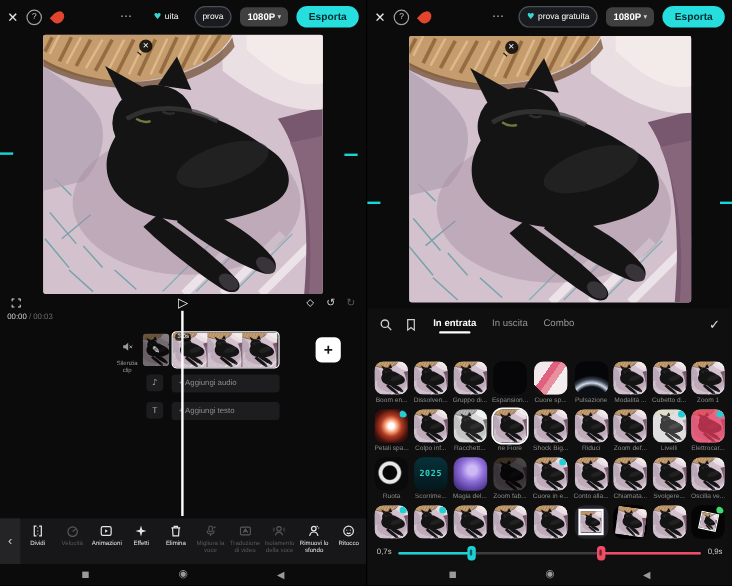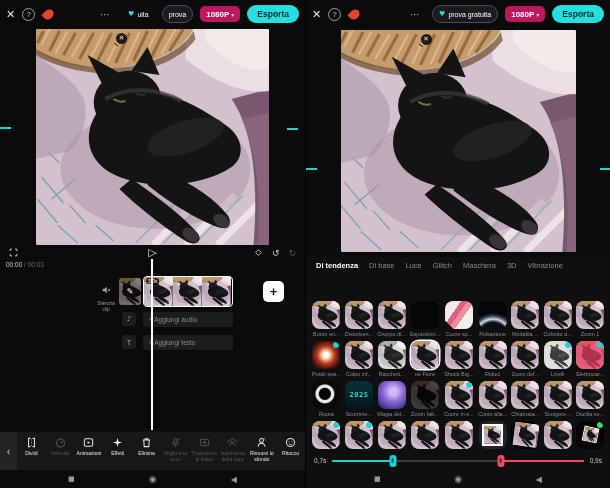--- a/index.html
+++ b/index.html
@@ -11,21 +11,21 @@
 
   
   .topbar{position:absolute;top:0;left:0;right:0;height:28px;display:flex;align-items:center;padding:0 6px;gap:7px;box-sizing:border-box;}
   .close-x{color:#e8e8e8;font-size:11px;}
   .help{width:11px;height:11px;border:1px solid #9aa0a6;border-radius:50%;color:#c9cdd1;font-size:7px;line-height:11px;text-align:center;}
   .flame{width:9px;height:11px;background:#e2452e;border-radius:50% 50% 50% 0;transform:rotate(45deg);margin-left:2px;}
   .dots{margin-left:auto;color:#b8b8b8;font-size:10px;letter-spacing:1px;margin-right:4px;}
   .pill{height:16px;border-radius:9px;display:flex;align-items:center;gap:3px;padding:0 6px;color:#fff;font-size:7px;white-space:nowrap;}
   .pill.framed{border:1px solid #4a4f55;background:rgba(38,42,46,.55);}
   .pill .heart{color:#35d6d6;font-size:7px;}
-  .res{height:16px;background:#be185d;border-radius:5px;color:#fff;font-size:8px;font-weight:bold;display:flex;align-items:center;gap:2px;padding:0 6px;}
+  .res{height:16px;background:#404040;border-radius:5px;color:#fff;font-size:8px;font-weight:bold;display:flex;align-items:center;gap:2px;padding:0 6px;}
   .res .caret{font-size:6px;color:#cfcfcf;}
   .export{height:18px;background:#27dede;border-radius:12px;color:#062a2a;font-size:8.5px;font-weight:bold;display:flex;align-items:center;padding:0 10px;}
 
   
   .preview{position:absolute;left:0;right:0;display:flex;justify-content:center;}
   #left .preview{top:28px;height:218px;}
   #right .preview{top:28px;height:229px;}
   .photo{position:relative;background:#d3c2cd;border-radius:2px;overflow:hidden;}
   #left .photo{width:233px;height:216px;margin-top:1px;}
   #right .photo{width:235px;height:222px;margin-top:2px;}
@@ -417,29 +417,39 @@
         <svg viewBox="0 0 234 216" preserveAspectRatio="xMidYMid slice">
             <use href="#catphoto"></use>
           </svg>
         <span class="wm-badge uni">✕</span>
       </div>
     </div>
     <span class="edge-dash" style="left:0;top:168px"></span>
     <span class="edge-dash" style="left:294px;top:168px"></span>
 
     <div class="panel">
-      <div class="cats">
-          <span class="cat active">Di tendenza</span>
-          <span class="cat">Di base</span>
-          <span class="cat">Luce</span>
-          <span class="cat">Glitch</span>
-          <span class="cat">Maschera</span>
-          <span class="cat">3D</span>
-          <span class="cat">Vibrazione</span>
-        </div>
+      <div class="phead">
+        <span class="icn">
+            <svg viewBox="0 0 12 12">
+              <circle cx="5.2" cy="5.2" r="3.4" fill="none" stroke="#cfcfcf" stroke-width="1.2"></circle>
+              <path d="M7.8 7.8L11 11" stroke="#cfcfcf" stroke-width="1.2"></path>
+            </svg>
+          </span>
+        <span class="icn">
+            <svg viewBox="0 0 12 12">
+              <path d="M3 1.5h6V11L6 8.6 3 11z" fill="none" stroke="#cfcfcf" stroke-width="1.1"></path>
+            </svg>
+          </span>
+        <span class="tabs">
+            <span class="tab active">In entrata</span>
+            <span class="tab">In uscita</span>
+            <span class="tab">Combo</span>
+          </span>
+        <span class="check uni">✓</span>
+      </div>
       <div class="grid">
           <div class="fx">
             <div class="thumb v-cat">
               <svg class="mini" viewBox="0 0 234 216" preserveAspectRatio="xMidYMid slice">
                 <use href="#catphoto"></use>
               </svg>
             </div>
             <div class="fx-label">Boom en...</div>
           </div>
           <div class="fx">

